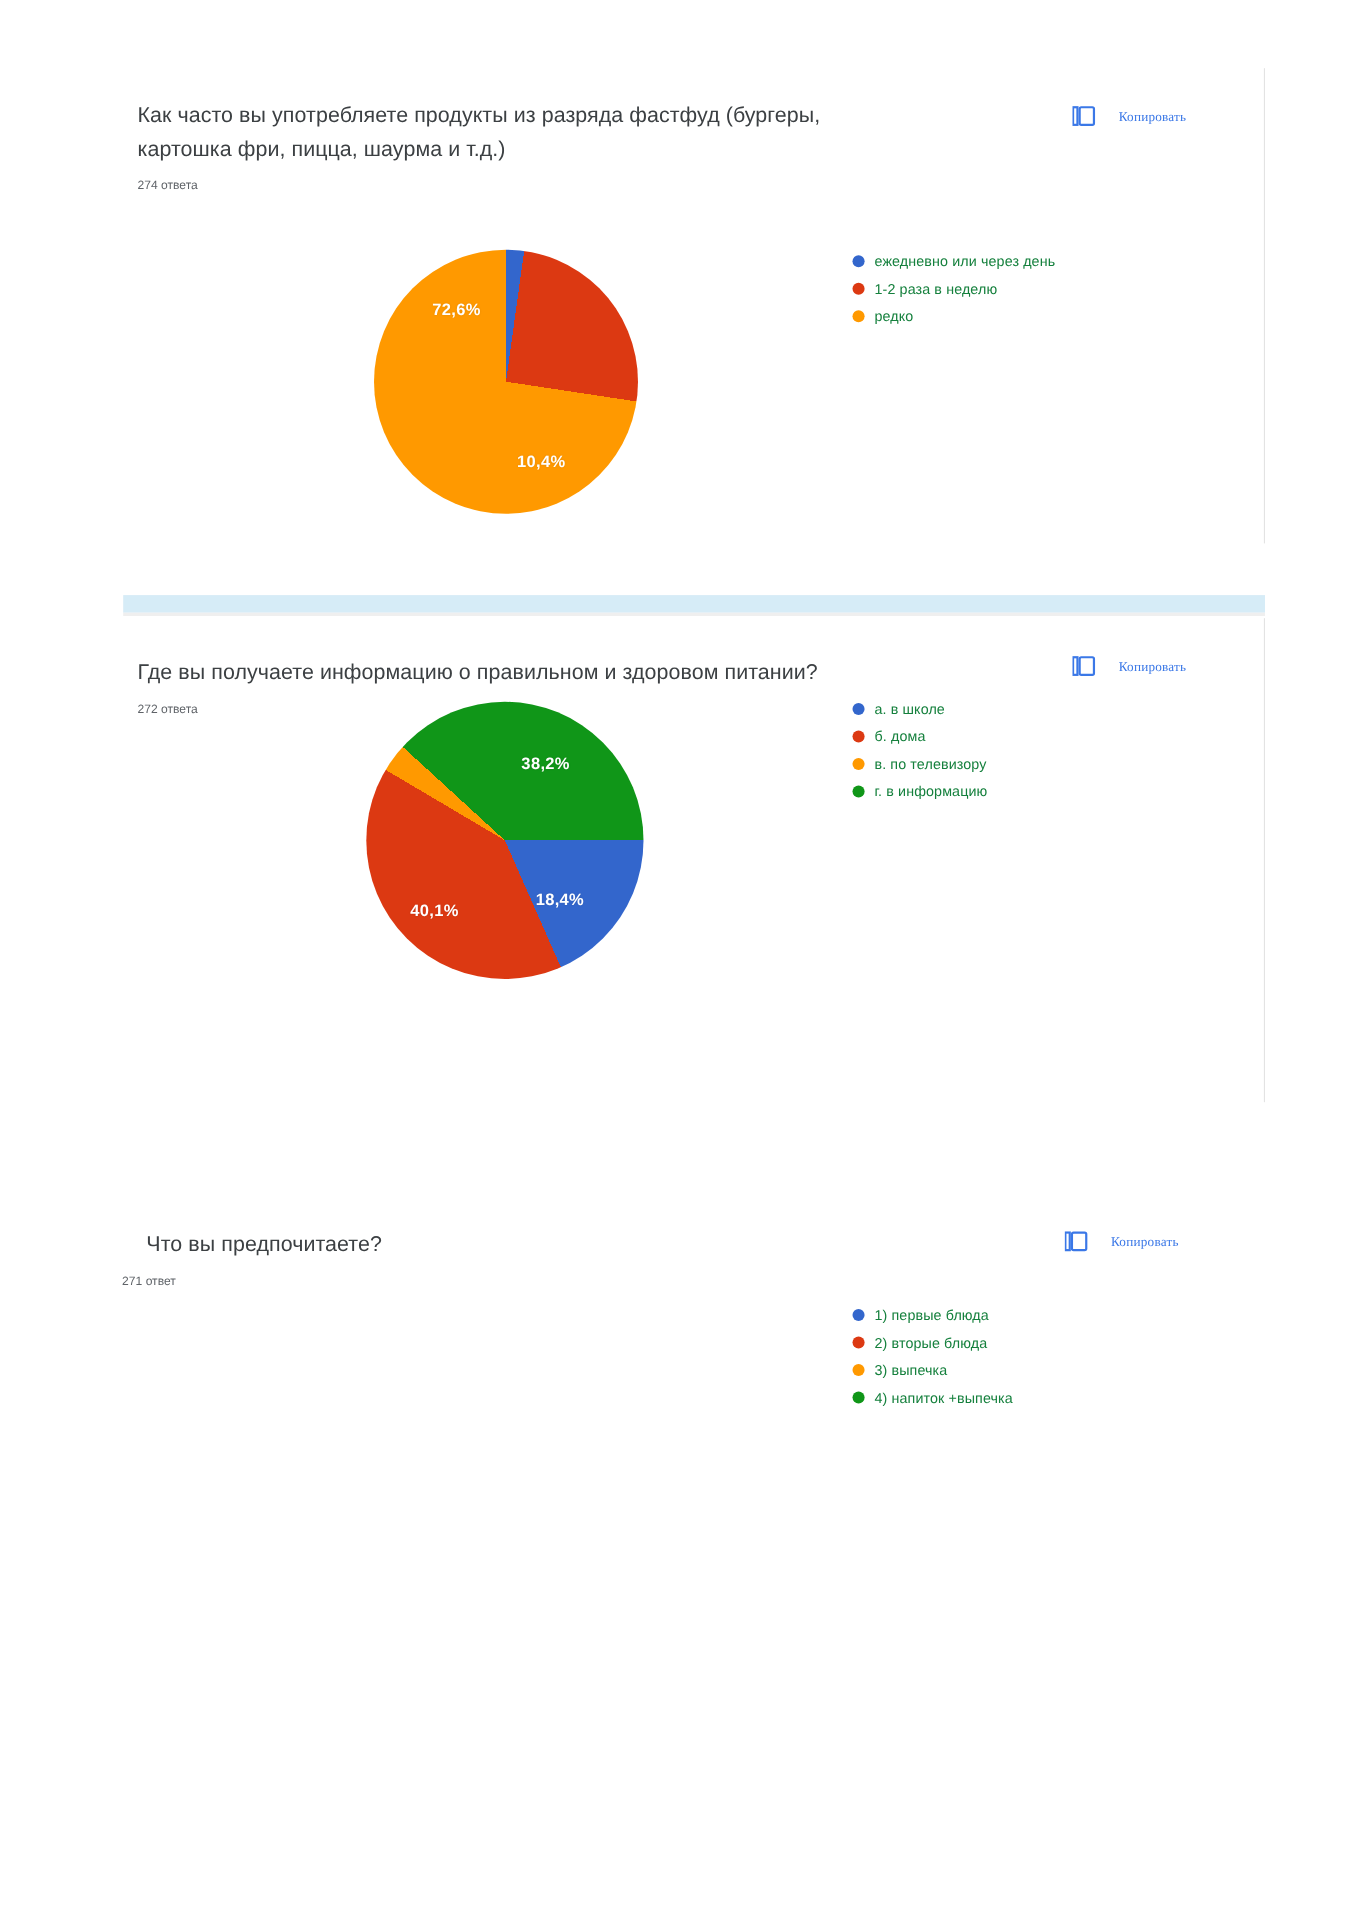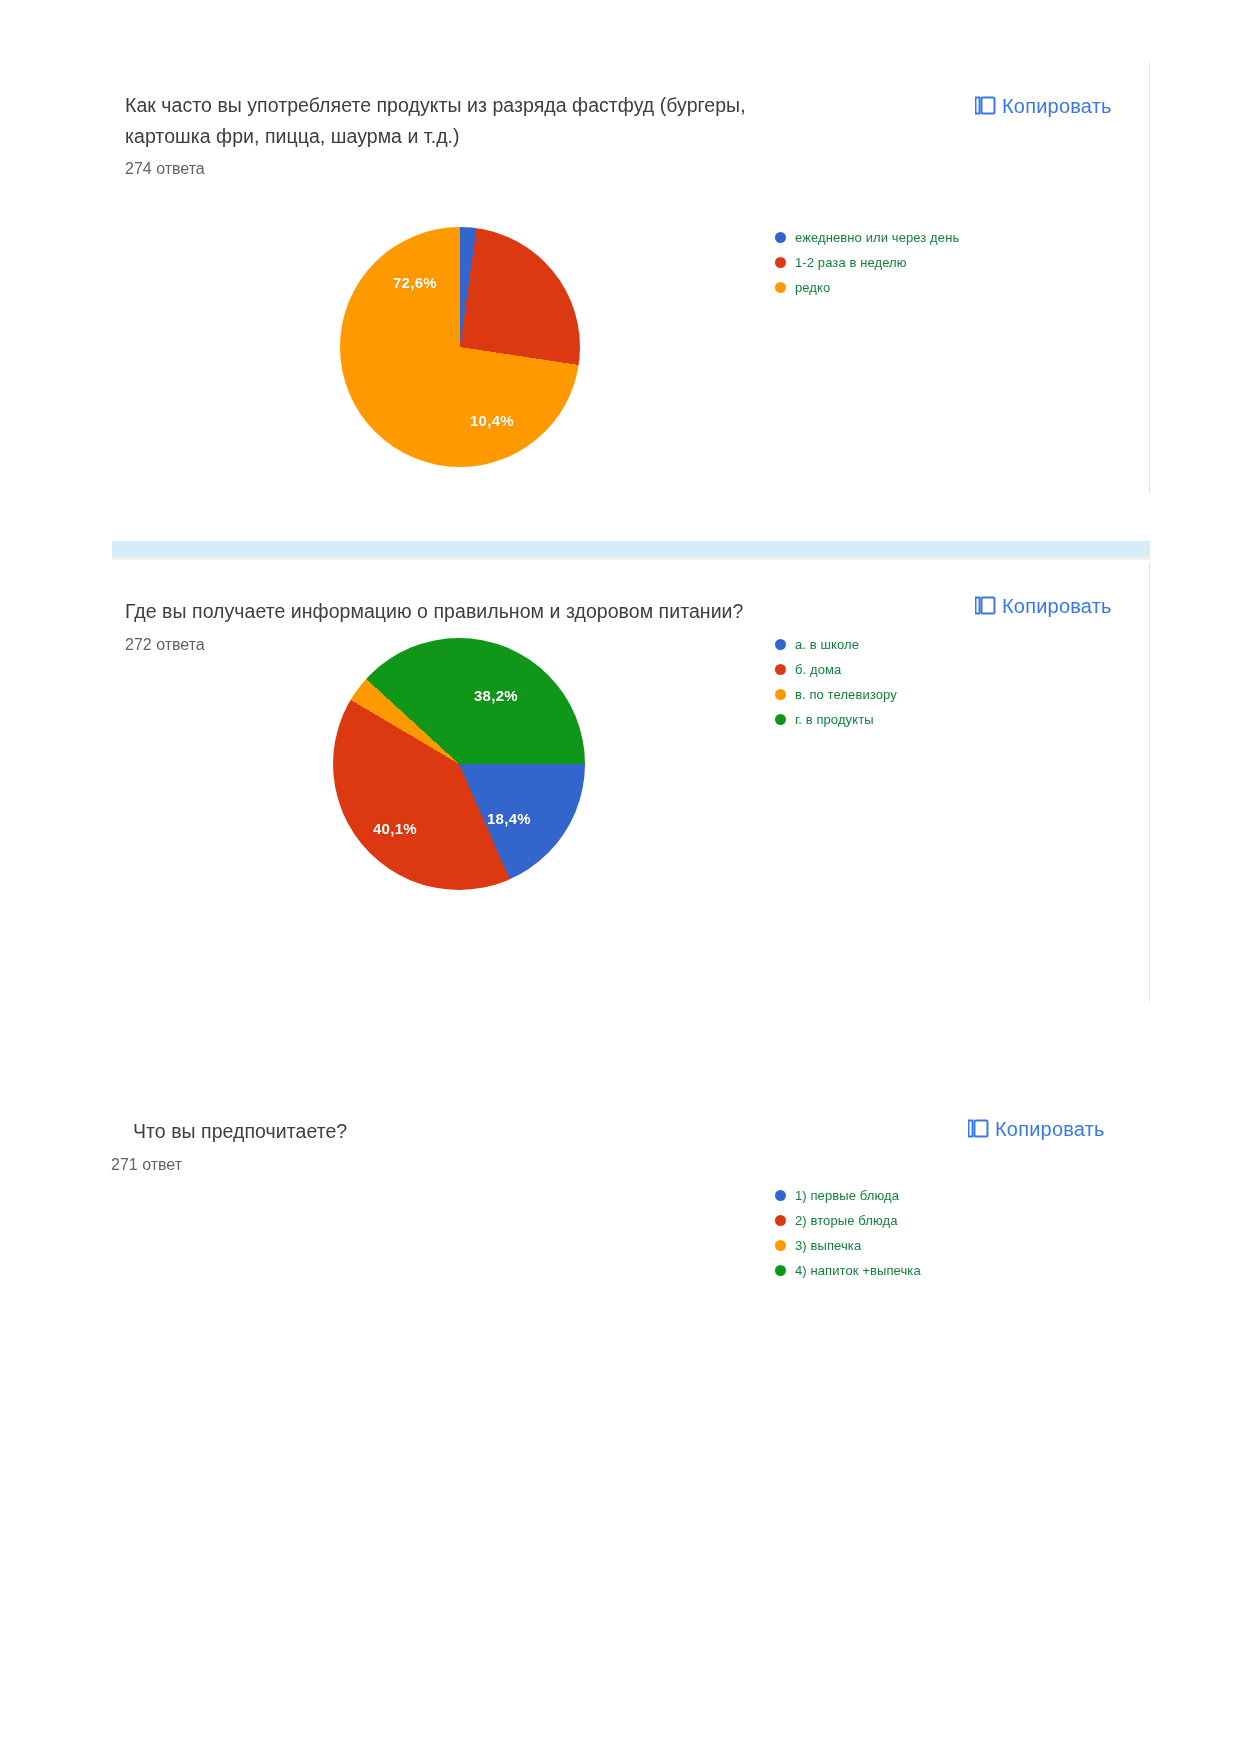--- a/index.html
+++ b/index.html
@@ -32,39 +32,39 @@
     position: absolute;
     color: #3c4043;
     font-size: 19.5px;
     line-height: 31px;
     letter-spacing: 0.05px;
     font-weight: 400;
   }
   .q-count {
     position: absolute;
     color: #5f6368;
-    font-size: 16px;
+    font-size: 11px;
     line-height: 18px;
     font-weight: 400;
   }
 
   
   .copy-btn {
     position: absolute;
     display: flex;
     align-items: center;
-    gap: 5px;
+    gap: 20px;
     color: #3b78e7;
-    font-size: 20px;
+    font-size: 12px;
     letter-spacing: 0.2px;
     cursor: pointer;
     background: none;
     border: none;
     padding: 0;
-    font-family: Liberation Sans, sans-serif;
+    font-family: Liberation Serif, serif;
     white-space: nowrap;
   }
   .copy-icon { width: 22px; height: 24px; display: block; flex: 0 0 auto; }
 
   
   .legend { position: absolute; }
   .legend-row {
     display: flex;
     align-items: center;
     gap: 9px;
@@ -204,21 +204,21 @@
       <div class="legend-row">
         <span class="legend-dot" style="background:#dc3912;"></span>
         <span class="legend-label">б. дома</span>
       </div>
       <div class="legend-row">
         <span class="legend-dot" style="background:#ff9900;"></span>
         <span class="legend-label">в. по телевизору</span>
       </div>
       <div class="legend-row">
         <span class="legend-dot" style="background:#109618;"></span>
-        <span class="legend-label">г. в продукты</span>
+        <span class="legend-label">г. в информацию</span>
       </div>
     </div>
   </div>
 
   <div class="card" style="left:95px; top:1090px; width:1055px; height:420px;">
 
     <div class="q-title" style="left:38px; top:26px; width:640px;">Что вы предпочитаете?</div>
 
     <div class="q-count" style="left:16px; top:66px;">271 ответ</div>
 

